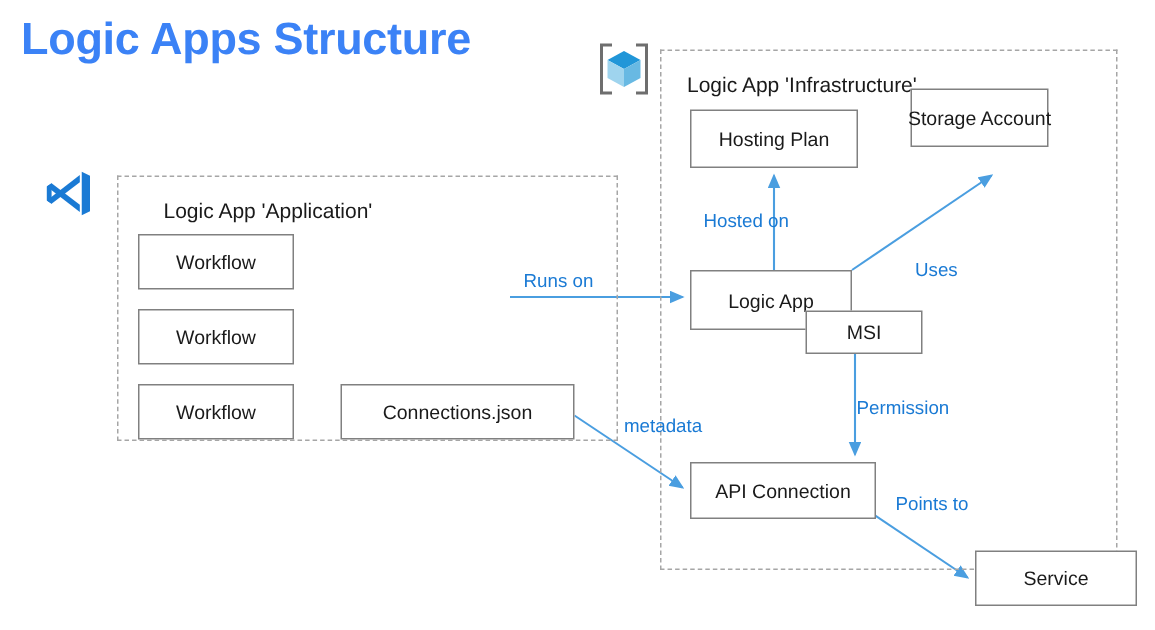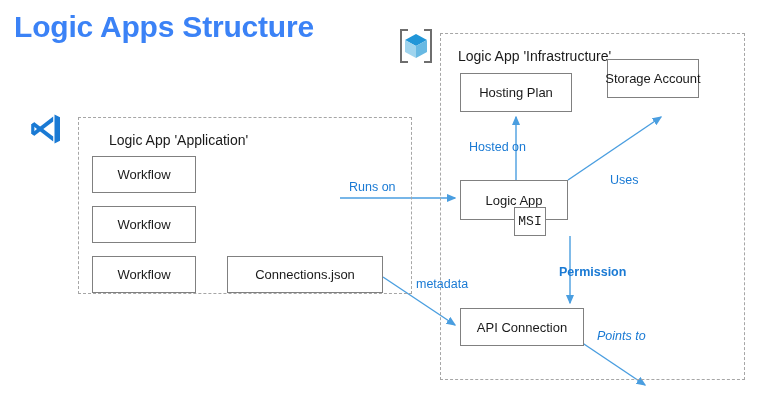--- a/index.html
+++ b/index.html
@@ -125,24 +125,25 @@
 
   <div class="node-box" style="left:92px; top:156px; width:104px; height:37px;">Workflow</div>
   <div class="node-box" style="left:92px; top:206px; width:104px; height:37px;">Workflow</div>
   <div class="node-box" style="left:92px; top:256px; width:104px; height:37px;">Workflow</div>
   <div class="node-box" style="left:227px; top:256px; width:156px; height:37px;">Connections.json</div>
 
   <div class="node-box" style="left:460px; top:73px; width:112px; height:39px;">Hosting Plan</div>
   <div class="node-box" style="left:607px; top:59px; width:92px; height:39px;">Storage Account</div>
 
   <div class="node-box" style="left:460px; top:180px; width:108px; height:40px; z-index:2;">Logic App</div>
-  <div class="node-box" style="left:514px; top:207px; width:32px; height:29px; z-index:3;font-family:Liberation Mono, monospace;">MSI</div>
+  <div class="node-box" style="left:537px; top:207px; width:78px; height:29px; z-index:3;">MSI</div>
 
   <div class="node-box" style="left:460px; top:308px; width:124px; height:38px; z-index:2;">API Connection</div>
+  <div class="node-box" style="left:650px; top:367px; width:108px; height:37px; z-index:2;">Service</div>
 
   <div class="edge-label" style="left:349px; top:180px;">Runs on</div>
   <div class="edge-label" style="left:469px; top:140px;">Hosted on</div>
   <div class="edge-label" style="left:610px; top:148px;margin-top:25px;">Uses</div>
-  <div class="edge-label" style="left:559px; top:265px;font-weight:bold;">Permission</div>
+  <div class="edge-label" style="left:571px; top:265px;">Permission</div>
   <div class="edge-label" style="left:416px; top:277px;">metadata</div>
-  <div class="edge-label" style="left:597px; top:329px;font-style:italic;">Points to</div>
+  <div class="edge-label" style="left:597px; top:329px;">Points to</div>
 
 </div>
 
 </body></html>

